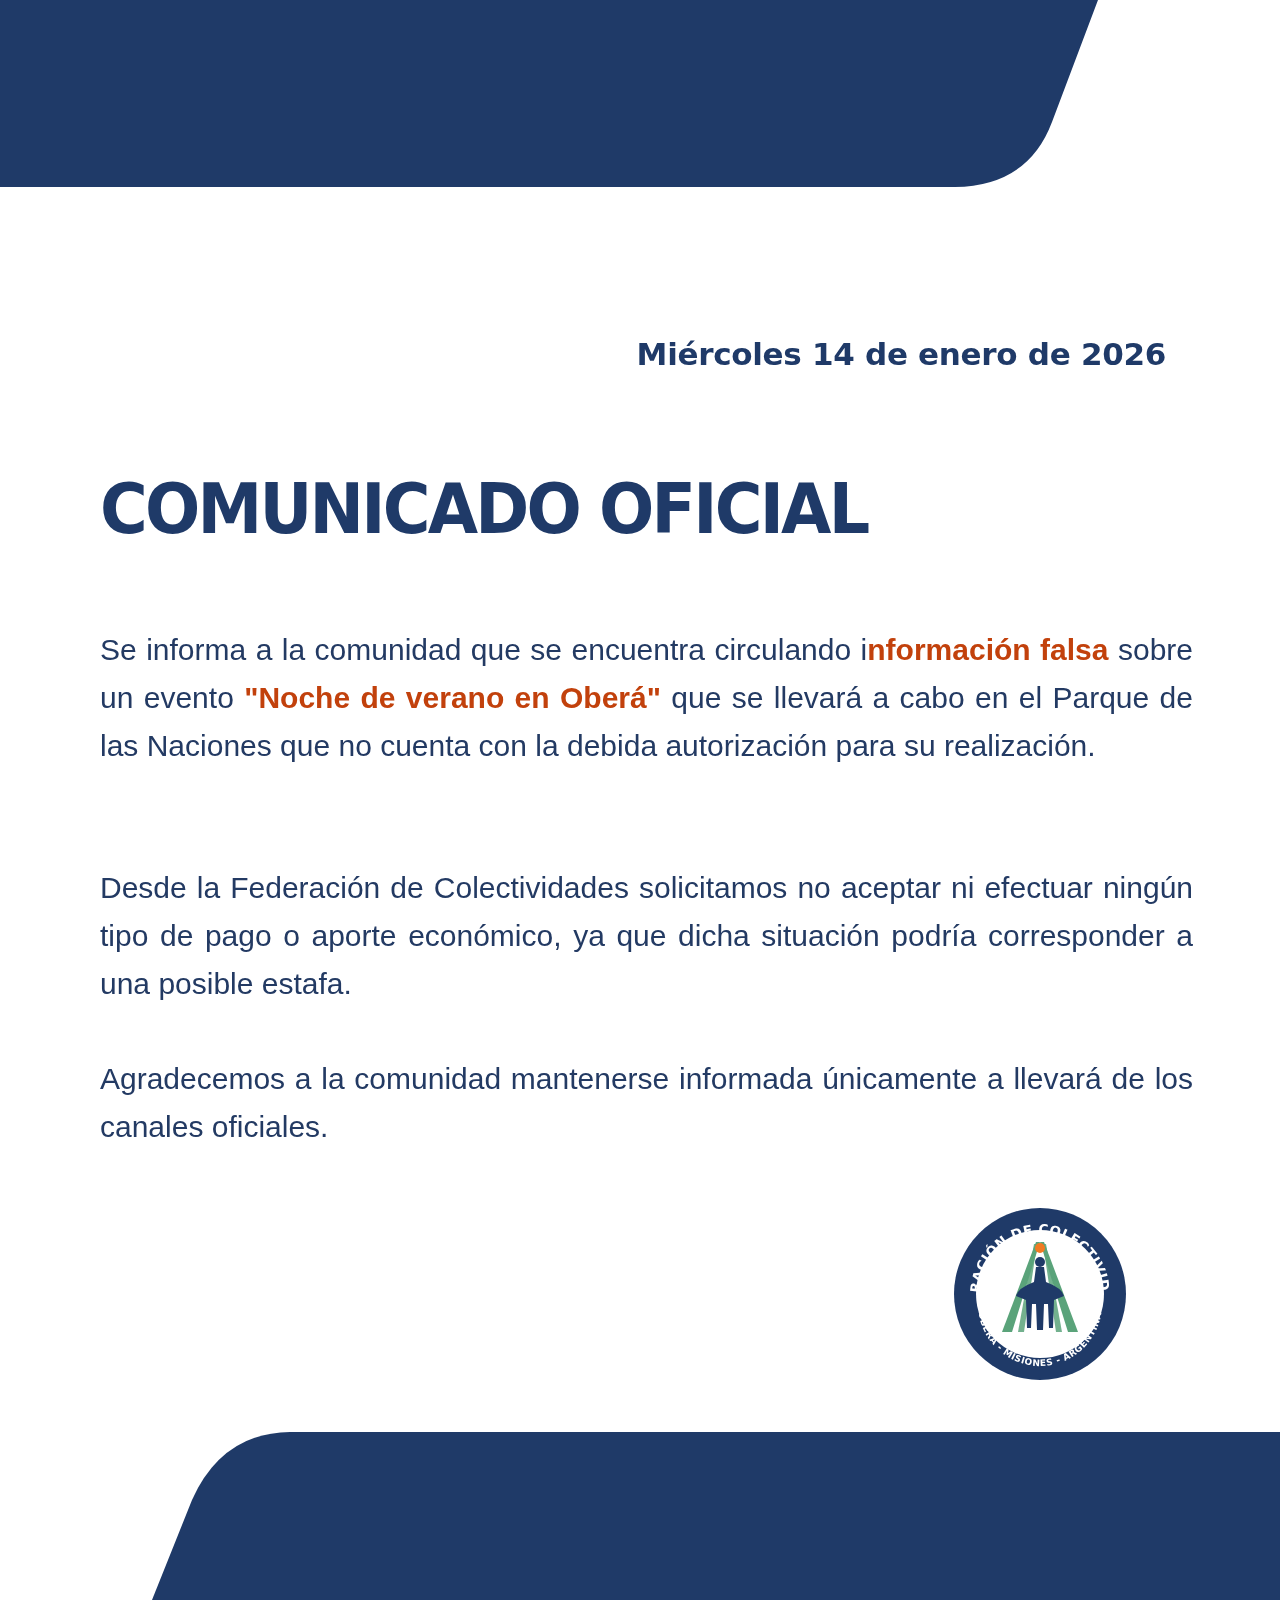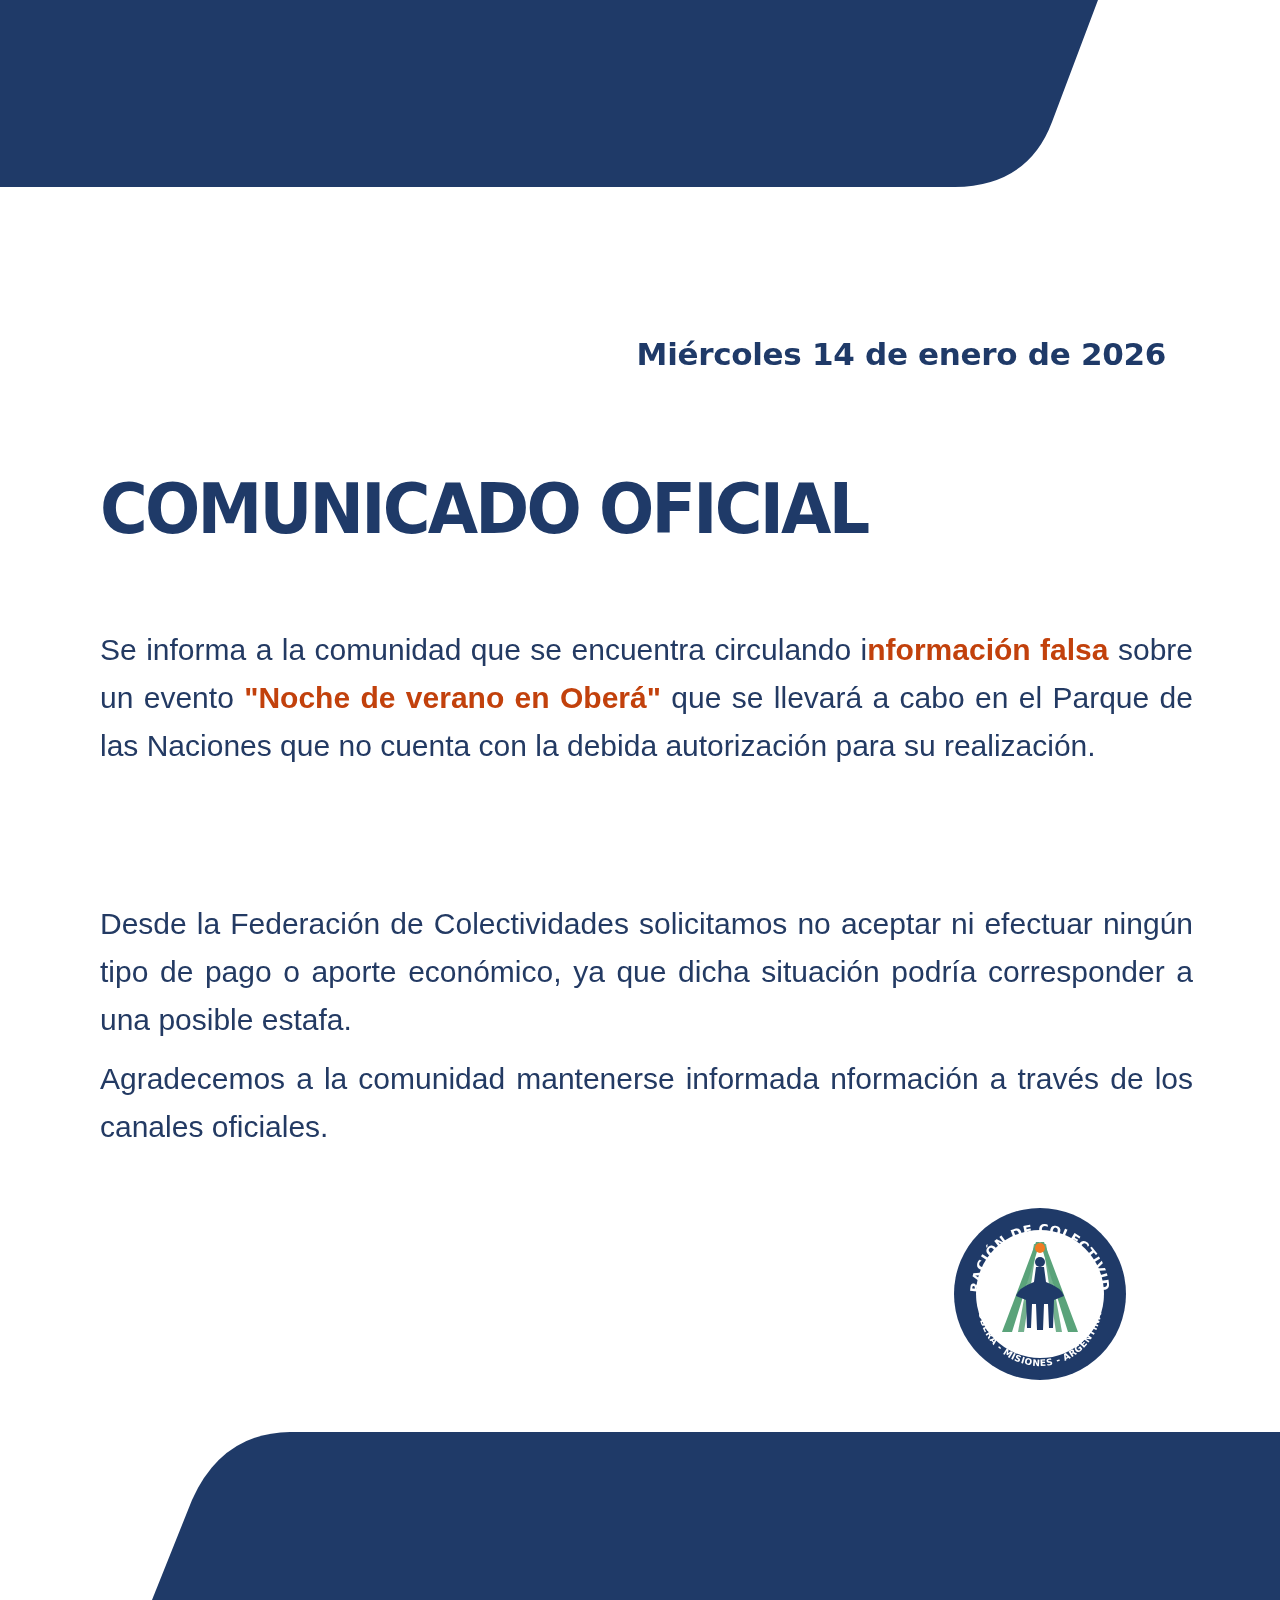--- a/index.html
+++ b/index.html
@@ -22,21 +22,21 @@
     transform: scaleX(0.93); transform-origin: left center;
   }
   .body-text {
     position: absolute; left: 100px; width: 1093px;
     font-size: 30px; line-height: 48px; color: #233a63;
     text-align: justify;
     font-family: "Liberation Sans", sans-serif;
   }
   .body-text b { font-weight: bold; color: #c2410c; }
   .p1 { top: 626px; }
-  .p2 { top: 900px; }
+  .p2 { top: 864px; }
   .p3 { top: 1055px; }
   .logo { position: absolute; left: 950px; top: 1204px; width: 180px; height: 180px; }
 </style>
 </head>
 <body>
 
 <svg class="shape" width="1280" height="200" viewBox="0 0 1280 200">
   <path d="M0 0 L1098 0 L1052 122 Q1028 186 955 187 L0 187 Z" fill="#1f3a68"></path>
 </svg>
 
@@ -50,21 +50,21 @@
 
 <p class="body-text p1" style="margin:0">
   <span>Se informa a la comunidad que se encuentra circulando i</span><b>nformación falsa</b><span> sobre un evento </span><b>"Noche de verano en Oberá"</b><span> que se llevará a cabo en el Parque de las Naciones  que no cuenta con la debida autorización para su realización.</span>
 </p>
 
 <p class="body-text p2" style="margin:0">
   <span>Desde la Federación de Colectividades solicitamos no aceptar ni efectuar ningún tipo de pago o aporte económico, ya que dicha situación podría corresponder a una posible estafa.</span>
 </p>
 
 <p class="body-text p3" style="margin:0">
-  <span>Agradecemos a la comunidad mantenerse informada nformación a través de los canales oficiales.</span>
+  <span>Agradecemos a la comunidad mantenerse informada únicamente a llevará de los canales oficiales.</span>
 </p>
 
 <svg class="logo" viewBox="0 0 180 180">
   <defs>
     <path id="arcTop" d="M 30 90 A 60 60 0 0 1 150 90"></path>
     <path id="arcBot" d="M 28 100 A 62 62 0 0 0 152 100"></path>
   </defs>
   <circle cx="90" cy="90" r="86" fill="#1f3a68"></circle>
   <circle cx="90" cy="90" r="64" fill="#ffffff"></circle>
   <text font-family="DejaVu Sans, sans-serif" font-size="13.5" font-weight="bold" fill="#ffffff" letter-spacing="0.3">

